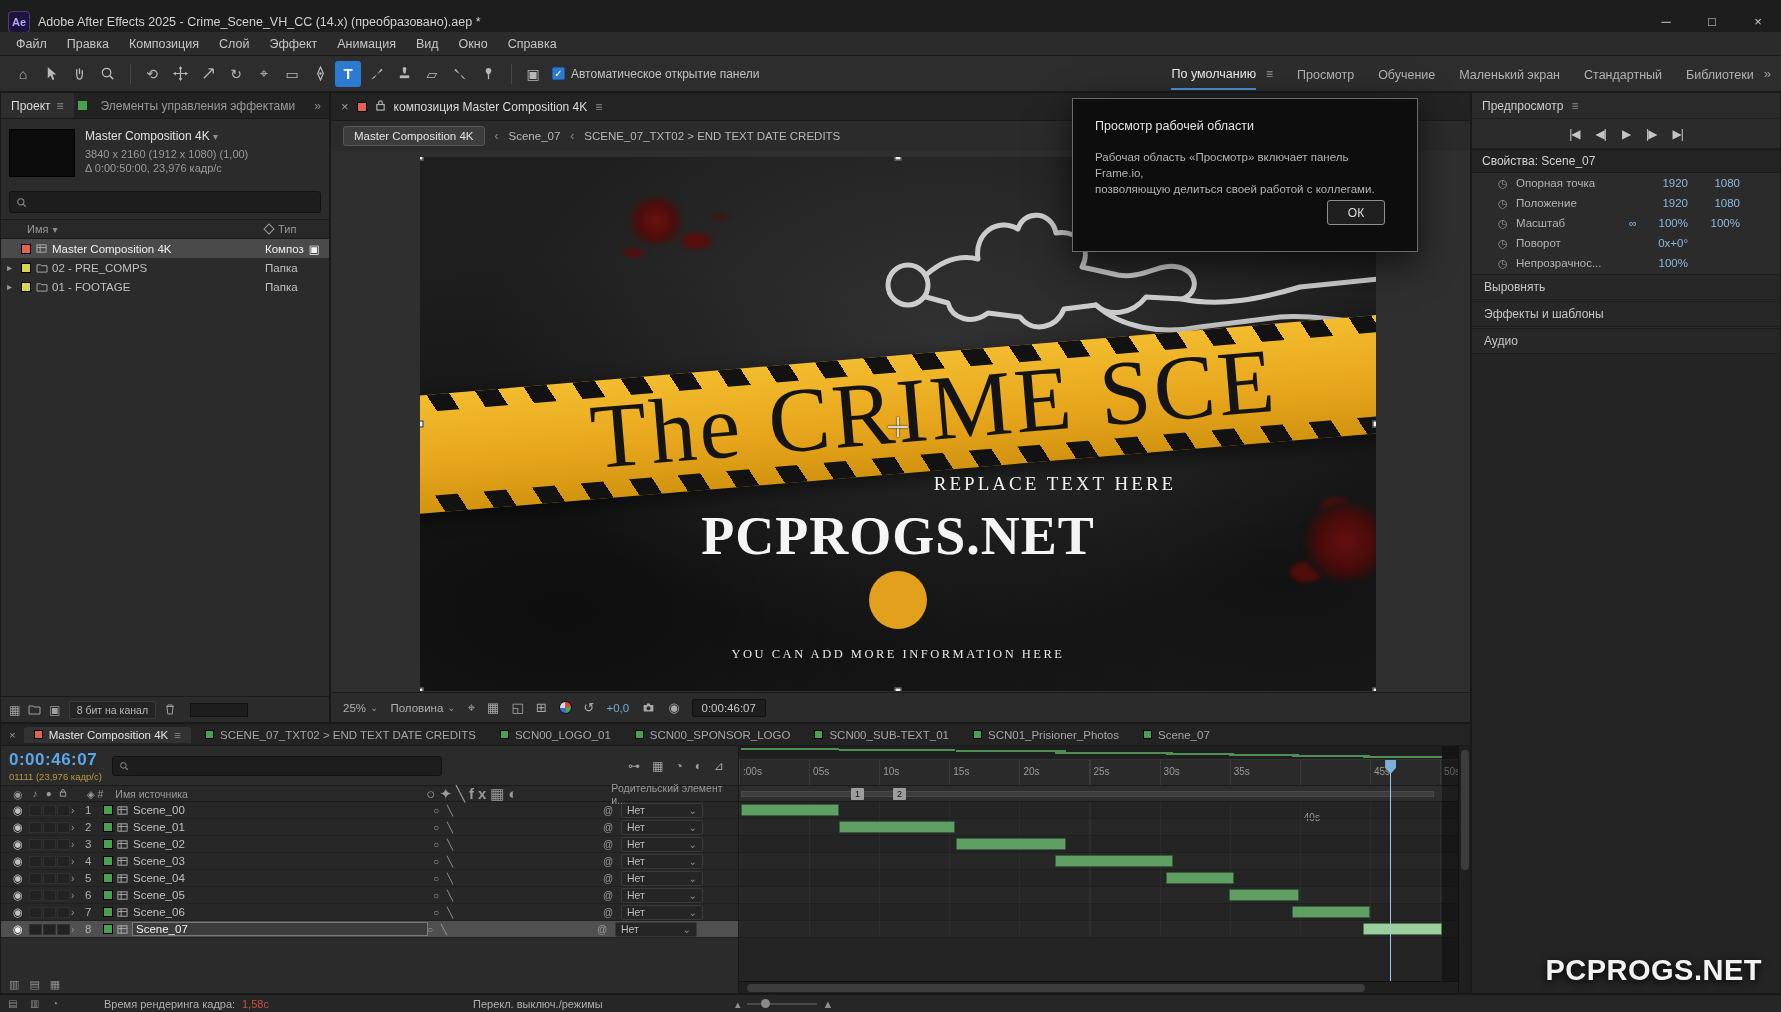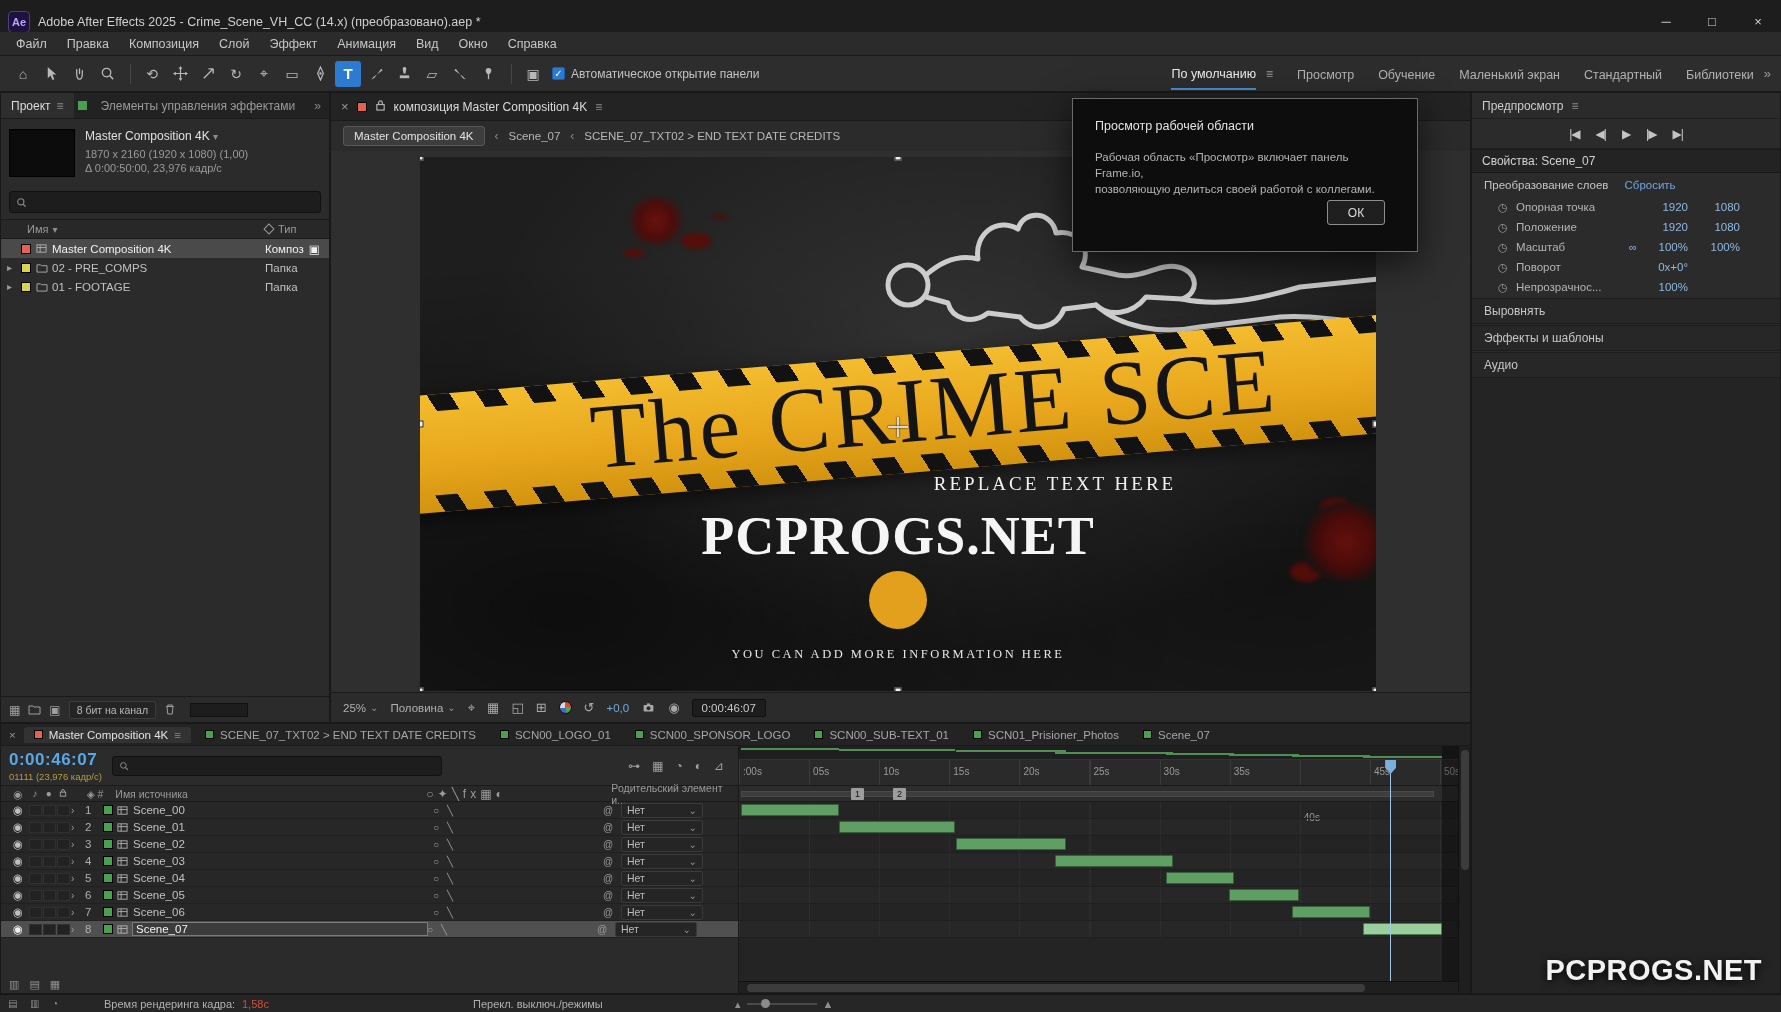--- a/index.html
+++ b/index.html
@@ -147,21 +147,21 @@
   .tl-tc .big { color:#59a7e8; font-size:17px; font-weight:bold; letter-spacing:.5px; }
   .tl-tc .small { color:#b79a3e; font-size:9.5px; margin-top:1px; }
   .tl-search { flex:1; height:20px; background:#1d1d1d; border:1px solid #111; border-radius:3px; display:flex; align-items:center; padding:0 6px; gap:6px; max-width:330px; }
   .tl-icons { display:flex; gap:12px; color:#a0a0a0; font-size:12px; margin-left:auto; margin-right:6px; }
   .tl-header { height:17px; border-top:1px solid #1a1a1a; border-bottom:1px solid #1a1a1a; display:flex; align-items:center; color:#9a9a9a; font-size:10.5px; padding-left:6px; background:#282828; }
   .lcell.eye { width:22px; text-align:center; }
   .lbox { width:13px; height:11px; background:#222; border:1px solid #303030; margin-right:1px; }
   .hdr-ic { background:none; border:none; color:#9a9a9a; font-size:10px; text-align:center; height:auto; }
   .hchev { width:14px; } .hnum { width:18px; } .hlab { width:14px; text-align:center; }
   .hname { width:316px; }
-  .hswitches { width:170px; letter-spacing:4px; font-size:12px; color:#9a9a9a; }
+  .hswitches { width:170px; letter-spacing:4px; font-size:15px; color:#9a9a9a;font-weight:bold; }
   .hpick { width:18px; }
   .lrow { height:17px; display:flex; align-items:center; padding-left:6px; font-size:11.5px; color:#c0c0c0; background:#272727; border-bottom:1px solid #202020; }
   .lrow.sel { background:#505050; color:#f2f2f2; }
   .lrow .chevc { width:14px; color:#9a9a9a; font-size:10px; }
   .lrow .num { width:18px; color:#b0b0b0; }
   .lswatch { width:10px; height:10px; background:#49a14f; border:1px solid #000; margin-right:4px; }
   .licon { width:16px; display:flex; }
   .lname { width:300px; }
   .lrow.sel .lname { background:#3c3c3c; outline:1px solid #7a7a7a; padding:0 3px; width:294px; }
   .lswitches { width:170px; color:#9a9a9a; font-size:10px; letter-spacing:8px; }
@@ -317,21 +317,21 @@
       <span class="greenind"></span>
       <div class="ptab">
         <span>Элементы управления эффектами</span>
       </div>
       <span class="ovf">»</span>
     </div>
     <div class="comp-info">
       <div class="thumb"></div>
       <div>
         <div class="ci-name"><span>Master Composition 4K</span> <span class="caret">▾</span></div>
-        <div class="ci-line">1870 x 2160 (1920 x 1080) (1,00)</div>
+        <div class="ci-line">3840 x 2160 (1912 x 1080) (1,00)</div>
         <div class="ci-line">Δ 0:00:50:00, 23,976 кадр/с</div>
       </div>
     </div>
     <div class="searchbox">
       <span class="mag">
           <svg width="11" height="11" viewBox="0 0 16 16">
             <circle cx="7" cy="7" r="4.5" fill="none" stroke="#8a8a8a" stroke-width="1.6"></circle>
             <path d="M10.5 10.5L14 14" stroke="#8a8a8a" stroke-width="1.8"></path>
           </svg>
         </span>
@@ -482,24 +482,20 @@
     </div>
     <div class="transport">
       <span class="tbtn">|◀</span>
       <span class="tbtn">◀|</span>
       <span class="tbtn">▶</span>
       <span class="tbtn">|▶</span>
       <span class="tbtn">▶|</span>
     </div>
     <div class="rp-sec-header">
       <span>Свойства: Scene_07</span>
-    </div>
-    <div class="rp-group">
-      <span class="gt">Преобразование слоев</span>
-      <span class="bluelink">Сбросить</span>
     </div>
     <div id="prop-rows">
         <div class="proprow">
           <span class="stopwatch">◷</span>
           <span class="plabel">Опорная точка</span>
           <span class="linkicon"></span>
           <span class="pval">1920</span>
           <span class="pval">1080</span>
         </div>
         <div class="proprow">

